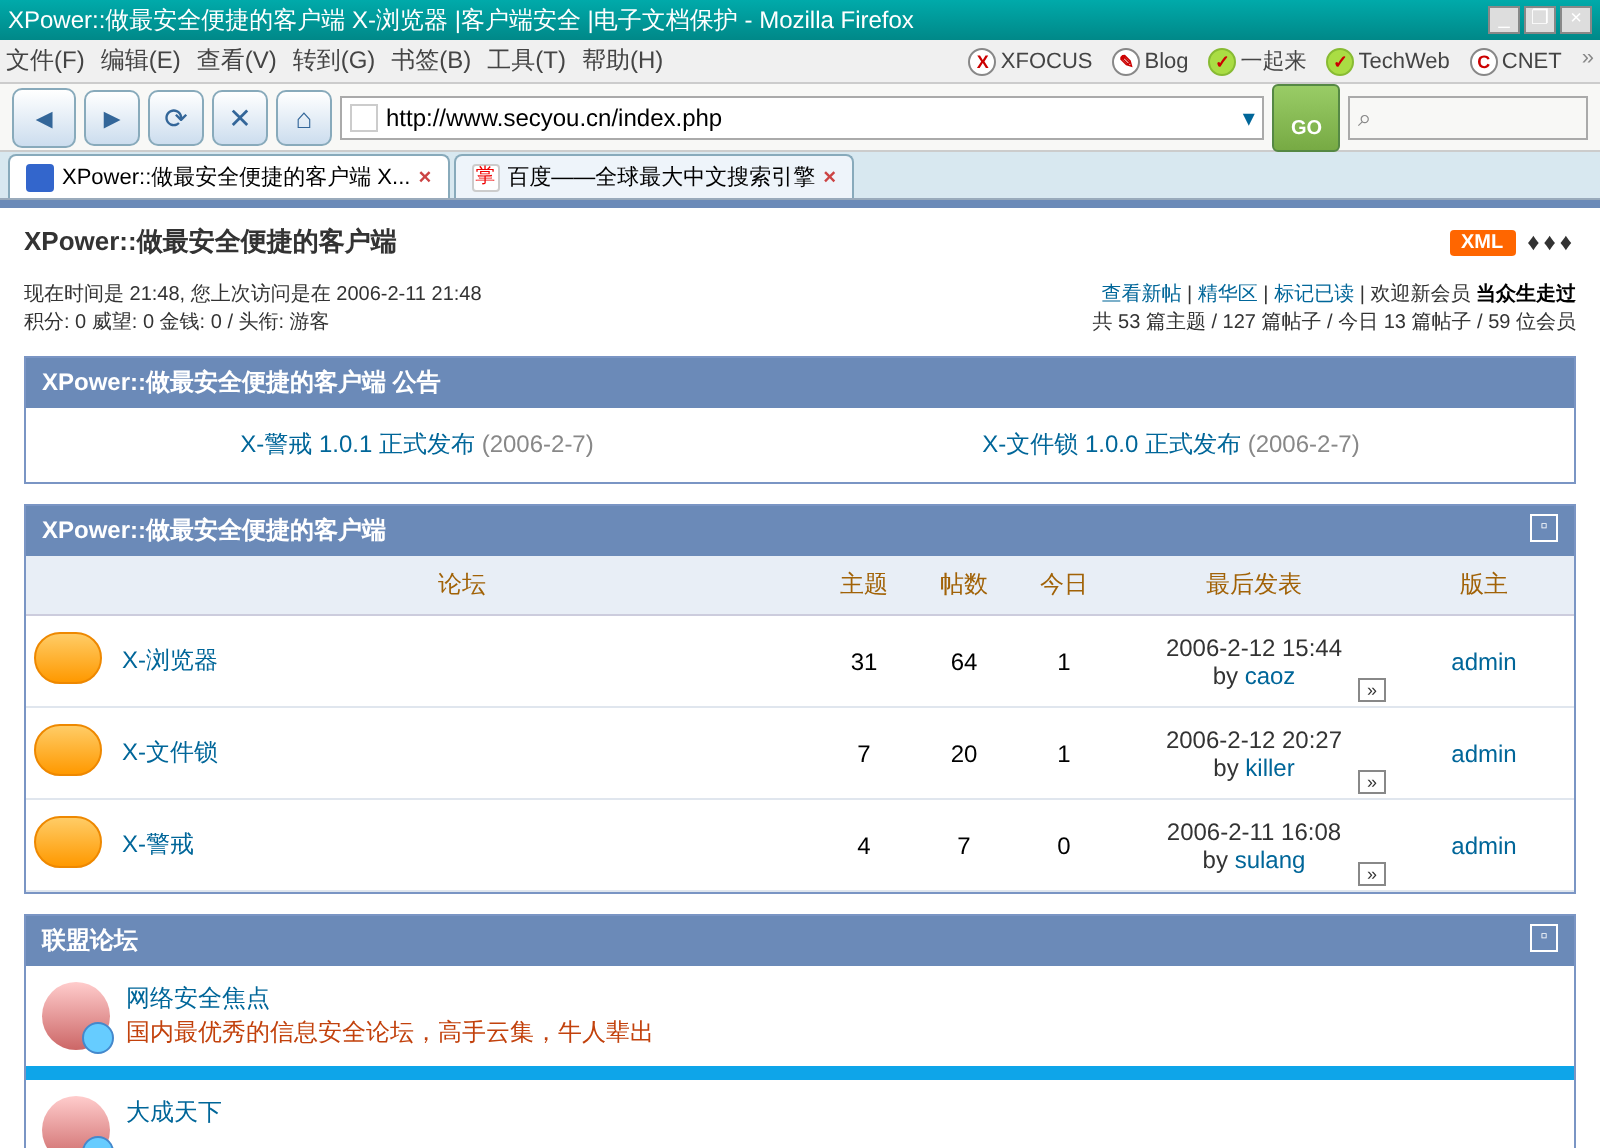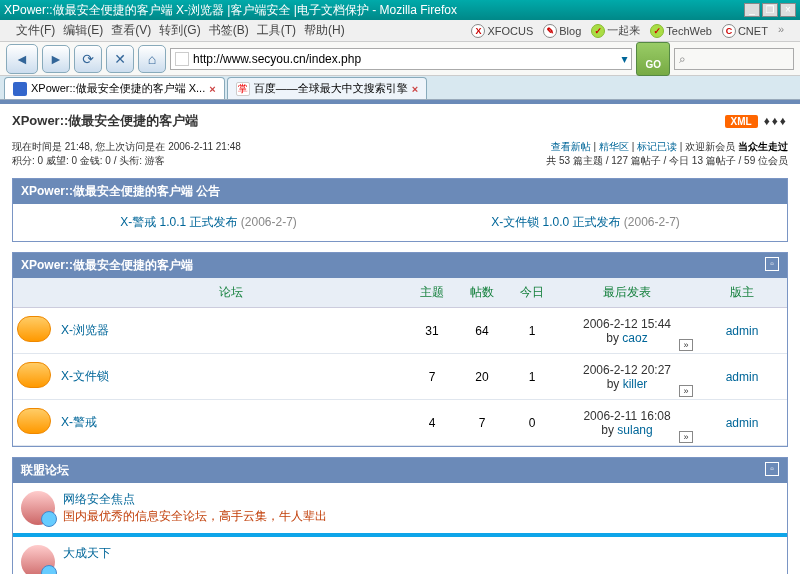--- a/index.html
+++ b/index.html
@@ -1,21 +1,21 @@
 <!DOCTYPE html>
 <html><head>
 <meta charset="utf-8">
 <style>
 * { margin:0; padding:0; box-sizing:border-box; }
 body { font-family:"Microsoft YaHei","SimSun",sans-serif; font-size:12px; background:#fff; width:800px; height:574px; overflow:hidden; }
 .titlebar { background:linear-gradient(#0aa,#088); height:20px; display:flex; align-items:center; padding:0 4px; color:#fff; }
 .titlebar .title { flex:1; font-size:12px; white-space:nowrap; overflow:hidden; }
 .winbtns { display:flex; gap:2px; }
 .winbtn { width:16px; height:14px; background:#ddd; border:1px solid #888; font-size:10px; text-align:center; line-height:12px; }
-.menubar { height:22px; background:#f0f0f0; border-bottom:1px solid #ccc; display:flex; align-items:center; padding:0 16px; gap:8px; }
+.menubar { height:22px; background:#f0f0f0; border-bottom:1px solid #ccc; display:flex; align-items:center; padding:0 3px; gap:8px; }
 .menubar span { color:#444; }
 .bmks { margin-left:auto; display:flex; gap:10px; font-size:11px; }
 .bmk { display:flex; align-items:center; gap:2px; }
 .bmk .ico { width:14px; height:14px; border-radius:50%; background:#fff; border:1px solid #888; font-size:9px; text-align:center; line-height:12px; color:#c00; font-weight:bold; }
 .toolbar { height:34px; background:#f8f8f6; border-bottom:1px solid #ccc; display:flex; align-items:center; padding:0 6px; gap:4px; }
 .navbtn { width:28px; height:28px; border-radius:5px; background:linear-gradient(#fff,#cde); border:1px solid #8ab; display:flex; align-items:center; justify-content:center; font-size:14px; color:#369; }
 .navbtn.big { width:32px; height:30px; }
 .url { flex:1; height:22px; border:1px solid #aaa; background:#fff; display:flex; align-items:center; padding:0 4px; gap:4px; }
 .url .fav { width:14px; height:14px; background:#fff; border:1px solid #ccc; }
 .url input { flex:1; border:none; outline:none; font-size:12px; }
@@ -38,30 +38,30 @@
 .userbar .r { margin-left:auto; text-align:right; }
 .userbar a { color:#069; text-decoration:none; }
 .userbar b { color:#000; }
 .board { margin-top:10px; border:1px solid #7a95c4; }
 .bhead { background:#6b8ab8; color:#fff; font-weight:bold; padding:4px 8px; font-size:12px; display:flex; }
 .bhead .collapse { margin-left:auto; width:14px; height:14px; border:1px solid #fff; font-size:10px; text-align:center; line-height:12px; }
 .annc { padding:10px; text-align:center; color:#069; display:flex; justify-content:space-around; }
 .annc a { color:#069; text-decoration:none; }
 .annc .date { color:#888; }
 table.forums { width:100%; border-collapse:collapse; }
-table.forums th { background:#e8eef6; font-weight:normal; color:#15803d; padding:6px 4px; border-bottom:1px solid #ccd; font-size:12px; }
+table.forums th { background:#e8eef6; font-weight:normal; color:#a16207; padding:6px 4px; border-bottom:1px solid #ccd; font-size:12px; }
 table.forums td { padding:8px 4px; border-bottom:1px solid #e0e6ee; text-align:center; vertical-align:middle; font-size:12px; }
 table.forums td.name { text-align:left; padding-left:6px; }
 table.forums td.name a { color:#069; text-decoration:none; }
 .ficon { width:34px; height:26px; background:linear-gradient(#fc6,#f90); border-radius:13px; display:inline-block; border:1px solid #e80; }
 .last { color:#333; position:relative; }
 .last .by { color:#069; }
 .last .go { position:absolute; right:4px; bottom:2px; width:14px; height:12px; border:1px solid #888; font-size:9px; line-height:10px; }
 .mod { color:#069; }
-.ally { display:flex; gap:8px; padding:8px; border-bottom:4px solid #0ea5e9; }
+.ally { display:flex; gap:8px; padding:8px; border-bottom:7px solid #0ea5e9; }
 .aicon { width:34px; height:34px; border-radius:50%; background:linear-gradient(#fcc,#c66); position:relative; flex-shrink:0; }
 .aicon::after { content:""; position:absolute; width:14px; height:14px; background:#6cf; border-radius:50%; bottom:-2px; right:-2px; border:1px solid #48c; }
 .ally .t { color:#069; }
 .ally .d { color:#c2410c; }
 .statusbar { height:20px; border-top:1px solid #ccc; background:#f0f0f0; display:flex; align-items:center; padding:0 6px; font-size:14px; }
 .statusbar .r { margin-left:auto; display:flex; align-items:center; gap:4px; }
 .ffico { width:14px; height:14px; border-radius:50%; background:radial-gradient(#fc6,#f60); }
 </style>
 </head>
 <body>

